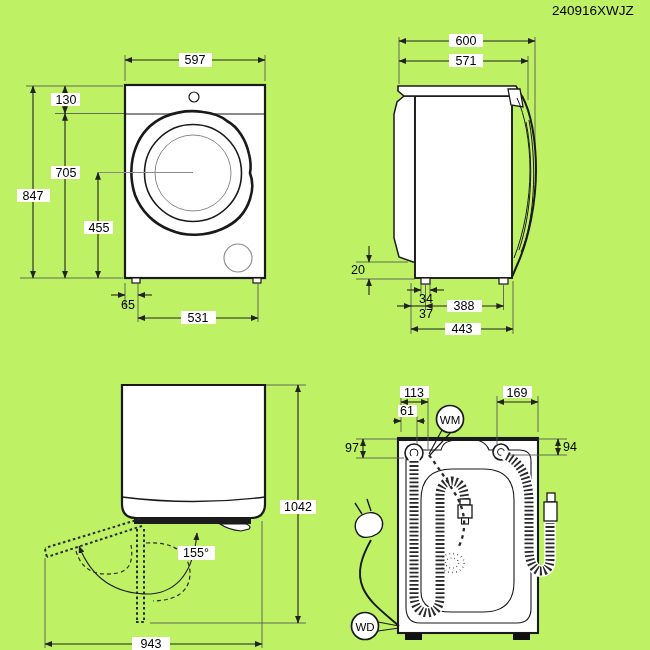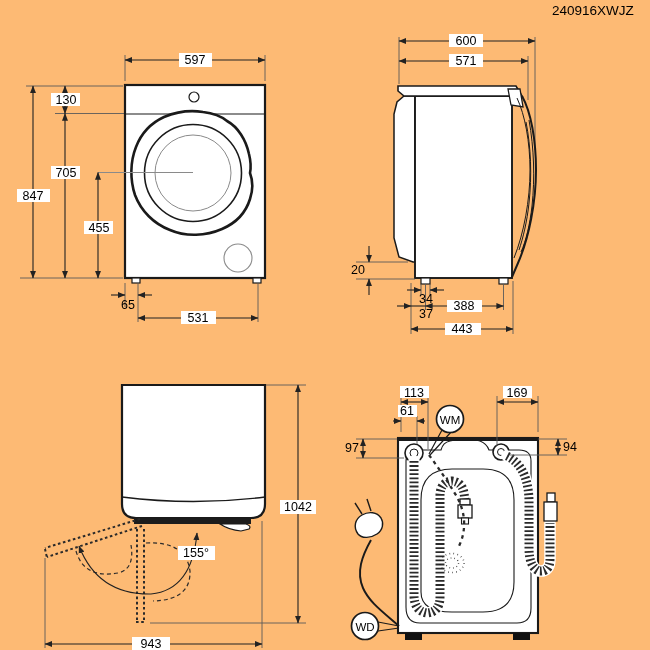--- a/index.html
+++ b/index.html
@@ -1,16 +1,16 @@
 <!DOCTYPE html>
 <html><head>
 <meta charset="utf-8">
 <style>
   html,body{margin:0;padding:0;background:#fff}
-  #canvas{width:650px;height:650px;position:relative;background:#fdba74;font-family:"Liberation Sans",sans-serif}
+  #canvas{width:650px;height:650px;position:relative;background:#bef264;font-family:"Liberation Sans",sans-serif}
   svg text{font-family:"Liberation Sans",sans-serif;font-size:12.5px;fill:#000}
   svg text.code{font-size:13.5px}
   svg text.badge{font-size:11.5px}
   .o{stroke:#1a1a1a;fill:#fff}
   .n{stroke:#1a1a1a;fill:none}
   .lt{stroke:#8a8a8a;fill:none}
   .ext{stroke:#5a5a5a;stroke-width:.9;fill:none}
   .dim{stroke:#222;stroke-width:1.1;fill:none;marker-start:url(#arr);marker-end:url(#arr)}
   .dimE{stroke:#222;stroke-width:1.1;fill:none;marker-end:url(#arr)}
   .plain{stroke:#222;stroke-width:1.1;fill:none}

